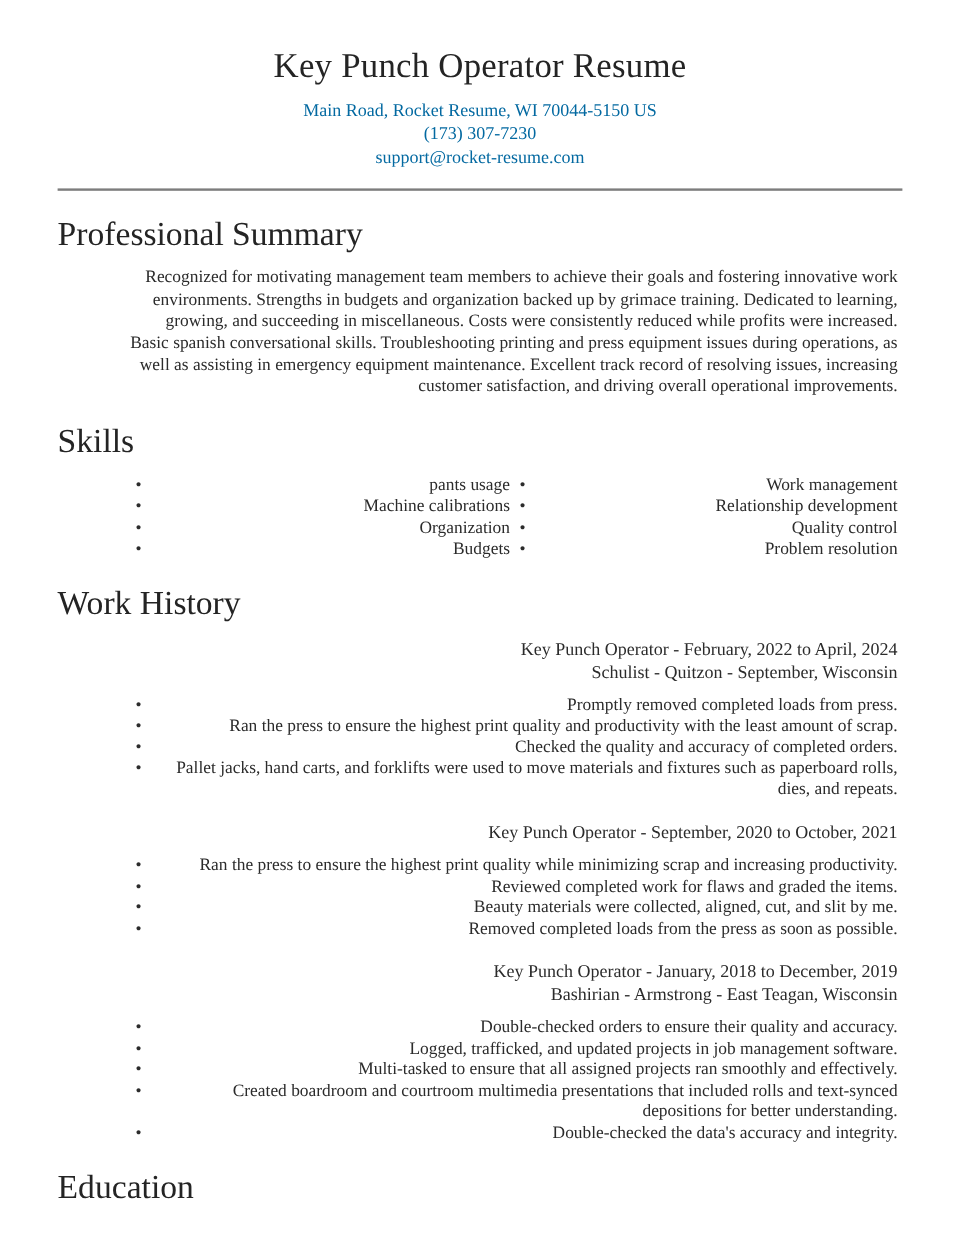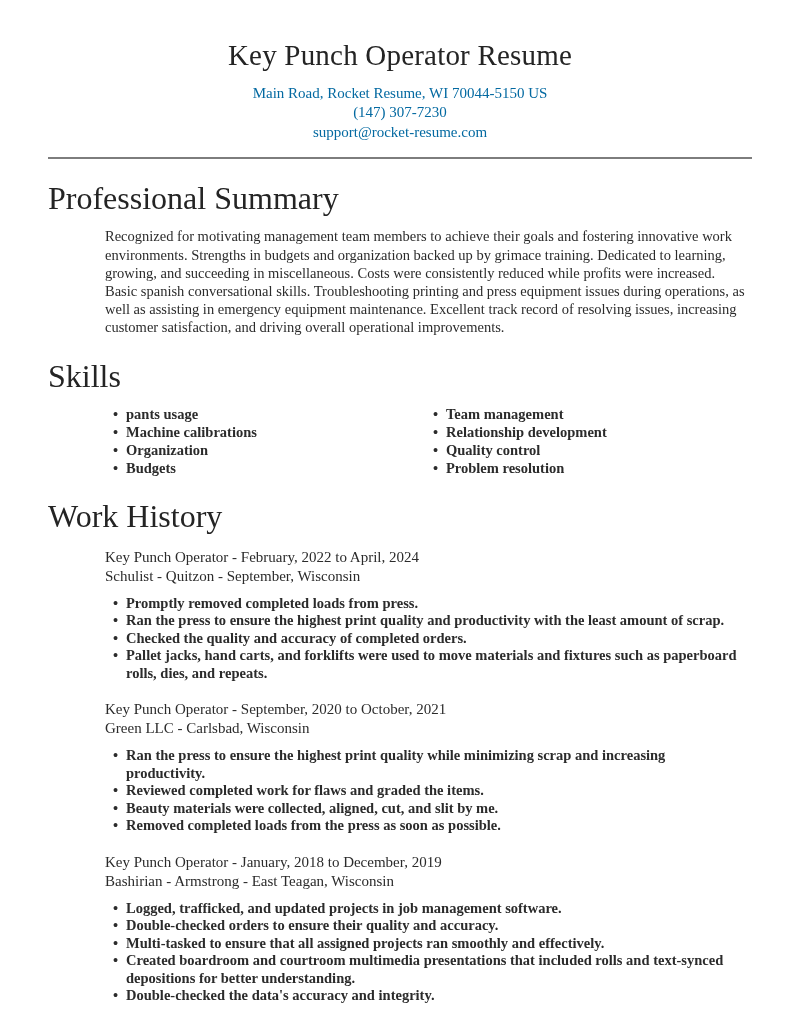--- a/index.html
+++ b/index.html
@@ -24,35 +24,36 @@
     color: #242424;
     letter-spacing: 0.2px;
   }
   .contact-line { font-size: 15px; line-height: 19.5px; color: #0369a1; }
   .divider {
     border: none;
     border-top: 2px solid #7d7d7d;
     margin: 15px 48px 0 48px;
   }
   .section-heading {
-    font-size: 32px;
+    font-size: 28px;
     font-weight: 400;
     color: #242424;
     margin: 19px 52px 9px 48px;
     line-height: 1.25;
   }
   .content {
     margin-left: 105px;
     margin-right: 52px;
     font-size: 14.5px;
     line-height: 18.2px;
+    text-align: right;
   }
   .summary-text { margin: 0; }
   ul.bullets { list-style: none; margin: 0; padding: 0; }
-  ul.bullets li { position: relative; padding-left: 21px; font-weight: bold; }
+  ul.bullets li { position: relative; padding-left: 21px; }
   ul.bullets li::before {
     content: "\2022";
     position: absolute;
     left: 8px;
     top: 0;
   }
   .skills-cols { display: flex; }
   .skills-col-left { width: 320px; flex: none; }
   .skills-col-right { flex: 1; }
   .skills-cols li { line-height: 18px; }
@@ -66,21 +67,21 @@
 </style>
 </head>
 <body>
 
 <div class="page">
 
   <header class="resume-header">
     <h1 class="resume-title">Key Punch Operator Resume</h1>
     <div>
       <div class="contact-line">Main Road, Rocket Resume, WI 70044-5150 US</div>
-      <div class="contact-line">(147) 307-7230</div>
+      <div class="contact-line">(173) 307-7230</div>
       <div class="contact-line">support@rocket-resume.com</div>
     </div>
     <hr class="divider">
   </header>
 
   <section>
     <h2 class="section-heading">Professional Summary</h2>
     <div class="content">
       <p class="summary-text">Recognized for motivating management team members to achieve their goals and fostering innovative work environments. Strengths in budgets and organization backed up by grimace training. Dedicated to learning, growing, and succeeding in miscellaneous. Costs were consistently reduced while profits were increased. Basic spanish conversational skills. Troubleshooting printing and press equipment issues during operations, as well as assisting in emergency equipment maintenance. Excellent track record of resolving issues, increasing customer satisfaction, and driving overall operational improvements.</p>
     </div>
@@ -91,21 +92,21 @@
     <div class="content skills-cols">
       <ul class="bullets skills-col-left">
 
       <li>pants usage</li>
           <li>Machine calibrations</li>
           <li>Organization</li>
           <li>Budgets</li>
         </ul>
       <ul class="bullets skills-col-right">
 
-      <li>Team management</li>
+      <li>Work management</li>
           <li>Relationship development</li>
           <li>Quality control</li>
           <li>Problem resolution</li>
         </ul>
     </div>
   </section>
 
   <section>
     <h2 class="section-heading">Work History</h2>
     <div class="content">
@@ -116,36 +117,35 @@
           <ul class="bullets">
 
           <li>Promptly removed completed loads from press.</li>
             <li>Ran the press to ensure the highest print quality and productivity with the least amount of scrap.</li>
             <li>Checked the quality and accuracy of completed orders.</li>
             <li>Pallet jacks, hand carts, and forklifts were used to move materials and fixtures such as paperboard rolls, dies, and repeats.</li>
           </ul>
         </div>
         <div class="job">
           <div class="job-title">Key Punch Operator - September, 2020 to October, 2021</div>
-          <div class="job-company">Green LLC - Carlsbad, Wisconsin</div>
           <ul class="bullets">
 
           <li>Ran the press to ensure the highest print quality while minimizing scrap and increasing productivity.</li>
             <li>Reviewed completed work for flaws and graded the items.</li>
             <li>Beauty materials were collected, aligned, cut, and slit by me.</li>
             <li>Removed completed loads from the press as soon as possible.</li>
           </ul>
         </div>
         <div class="job">
           <div class="job-title">Key Punch Operator - January, 2018 to December, 2019</div>
           <div class="job-company">Bashirian - Armstrong - East Teagan, Wisconsin</div>
           <ul class="bullets">
 
-          <li>Logged, trafficked, and updated projects in job management software.</li>
-            <li>Double-checked orders to ensure their quality and accuracy.</li>
+          <li>Double-checked orders to ensure their quality and accuracy.</li>
+            <li>Logged, trafficked, and updated projects in job management software.</li>
             <li>Multi-tasked to ensure that all assigned projects ran smoothly and effectively.</li>
             <li>Created boardroom and courtroom multimedia presentations that included rolls and text-synced depositions for better understanding.</li>
             <li>Double-checked the data's accuracy and integrity.</li>
           </ul>
         </div>
       </div>
   </section>
 
   <section>
     <h2 class="section-heading">Education</h2>

